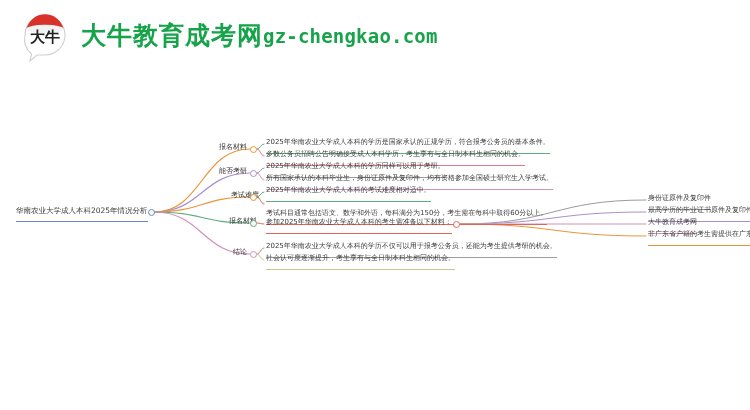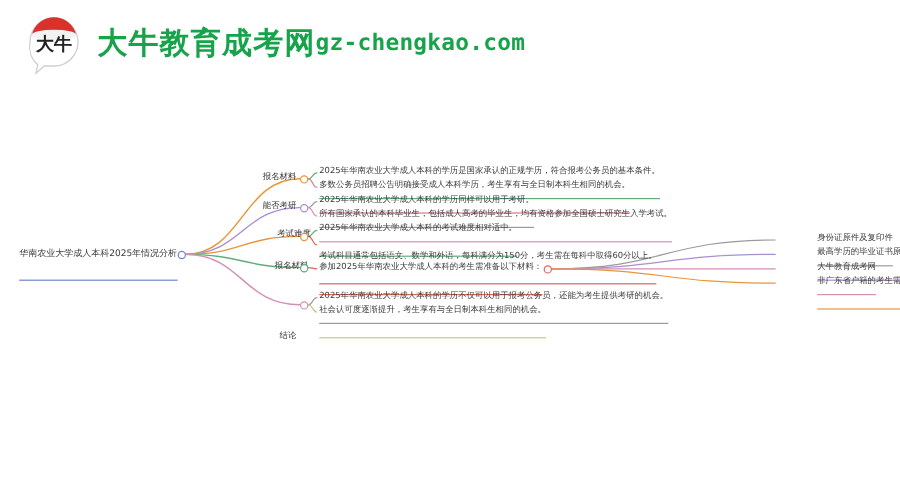--- a/index.html
+++ b/index.html
@@ -41,21 +41,21 @@
   }
   #edges{position:absolute;left:0;top:0;width:750px;height:338px;}
 
   .node{
     position:absolute;
     font-size:7px;
     line-height:1.25;
     color:#2b2b2b;
     white-space:nowrap;
     font-family:"DejaVu Sans","Liberation Sans",sans-serif;
-    padding-bottom:18px;
+    padding-bottom:6px;
   }
   .node.root{
     font-size:7.5px;
     color:#222;
     border-bottom:1px solid #6f86c9;
   }
   .node.branch{
     font-size:7px;
     color:#333;
     font-weight:normal;
@@ -63,21 +63,20 @@
   }
   .node.leaf{
     font-size:7px;
     color:#3b3b3b;
     border-bottom:1px solid currentColor;
   }
   .node.sub{
     font-size:7px;
     color:#3b3b3b;
     border-bottom:1px solid currentColor;
-    margin-left:33px;
   }
   .dot{
     position:absolute;width:7px;height:7px;border-radius:50%;
     background:#fff;border:1.2px solid #999;box-sizing:border-box;
   }
 </style>
 </head>
 <body>
 
 <div id="header">
@@ -121,31 +120,31 @@
   <div id="nodes">
       <div class="node root" style="top: 134px; color: rgb(59, 59, 59); border-bottom-color: rgb(111, 134, 201); left: 16px;">华南农业大学成人本科2025年情况分析</div>
       <div class="dot" style="left: 147.5px; top: 136.5px; border-color: rgb(111, 134, 201);"></div>
       <div class="node branch" style="top: 71px; color: rgb(51, 51, 51); left: 218px;">报名材料</div>
       <div class="dot" style="left: 249.5px; top: 73.5px; border-color: rgb(232, 149, 58);"></div>
       <div class="node leaf" style="top: 66px; color: rgb(59, 59, 59); border-bottom-color: rgb(95, 174, 122); left: 266px;">2025年华南农业大学成人本科的学历是国家承认的正规学历，符合报考公务员的基本条件。</div>
       <div class="node leaf" style="top: 78px; color: rgb(59, 59, 59); border-bottom-color: rgb(224, 120, 140); left: 266px;">多数公务员招聘公告明确接受成人本科学历，考生享有与全日制本科生相同的机会。</div>
       <div class="node branch" style="top: 95px; color: rgb(51, 51, 51); left: 218px;">能否考研</div>
       <div class="dot" style="left: 249.5px; top: 97.5px; border-color: rgb(169, 143, 208);"></div>
       <div class="node leaf" style="top: 90px; color: rgb(59, 59, 59); border-bottom-color: rgb(155, 155, 155); left: 266px;">2025年华南农业大学成人本科的学历同样可以用于考研。</div>
-      <div class="node leaf" style="top: 102px; color: rgb(59, 59, 59); border-bottom-color: rgb(212, 143, 181); left: 266px;">所有国家承认的本科毕业生，包括成人高考的毕业生，均有资格参加全国硕士研究生入学考试。</div>
+      <div class="node leaf" style="top: 102px; color: rgb(59, 59, 59); border-bottom-color: rgb(212, 143, 181); left: 266px;">所有国家承认的本科毕业生，身份证原件及复印件，均有资格参加全国硕士研究生入学考试。</div>
       <div class="node branch" style="top: 119px; color: rgb(51, 51, 51); left: 218px; margin-left: 12px;">考试难度</div>
       <div class="dot" style="left: 249.5px; top: 121.5px; border-color: rgb(232, 149, 58);"></div>
       <div class="node leaf" style="top: 114px; color: rgb(59, 59, 59); border-bottom-color: rgb(95, 174, 122); left: 266px;">2025年华南农业大学成人本科的考试难度相对适中。</div>
       <div class="node leaf" style="top: 126px; color: rgb(59, 59, 59); border-bottom-color: rgb(224, 100, 90); left: 266px; margin-top: 11px;">考试科目通常包括语文、数学和外语，每科满分为150分，考生需在每科中取得60分以上。</div>
       <div class="node branch" style="top: 145px; color: rgb(51, 51, 51); left: 228px;">报名材料</div>
       <div class="dot" style="left: 249.5px; top: 147.5px; border-color: rgb(95, 174, 122);"></div>
       <div class="node leaf" style="top: 146px; color: rgb(59, 59, 59); border-bottom-color: rgb(224, 100, 90); left: 266px;">参加2025年华南农业大学成人本科的考生需准备以下材料：</div>
       <div class="dot" style="left: 452.5px; top: 148.5px; border-color: rgb(224, 100, 90);"></div>
       <div class="node sub" style="top: 122px; color: rgb(59, 59, 59); border-bottom-color: rgb(155, 155, 155); left: 648px;">身份证原件及复印件</div>
       <div class="node sub" style="top: 134px; color: rgb(59, 59, 59); border-bottom-color: rgb(169, 143, 208); left: 648px;">最高学历的毕业证书原件及复印件</div>
       <div class="node sub" style="top: 146px; color: rgb(59, 59, 59); border-bottom-color: rgb(212, 143, 181); left: 648px;">大牛教育成考网</div>
       <div class="node sub" style="top: 158px; color: rgb(59, 59, 59); border-bottom-color: rgb(232, 149, 58); left: 648px;">非广东省户籍的考生需提供在广东省的居住证明</div>
-      <div class="node branch" style="top: 176px; color: rgb(51, 51, 51); left: 232px; margin-top: 28px;">结论</div>
+      <div class="node branch" style="top: 176px; color: rgb(51, 51, 51); left: 232px;">结论</div>
       <div class="dot" style="left: 249.5px; top: 178.5px; border-color: rgb(212, 143, 181);"></div>
       <div class="node leaf" style="top: 170px; color: rgb(59, 59, 59); border-bottom-color: rgb(155, 155, 155); left: 266px;">2025年华南农业大学成人本科的学历不仅可以用于报考公务员，还能为考生提供考研的机会。</div>
       <div class="node leaf" style="top: 182px; color: rgb(59, 59, 59); border-bottom-color: rgb(201, 200, 138); left: 266px;">社会认可度逐渐提升，考生享有与全日制本科生相同的机会。</div>
     </div>
 </div>
 
 </body></html>

